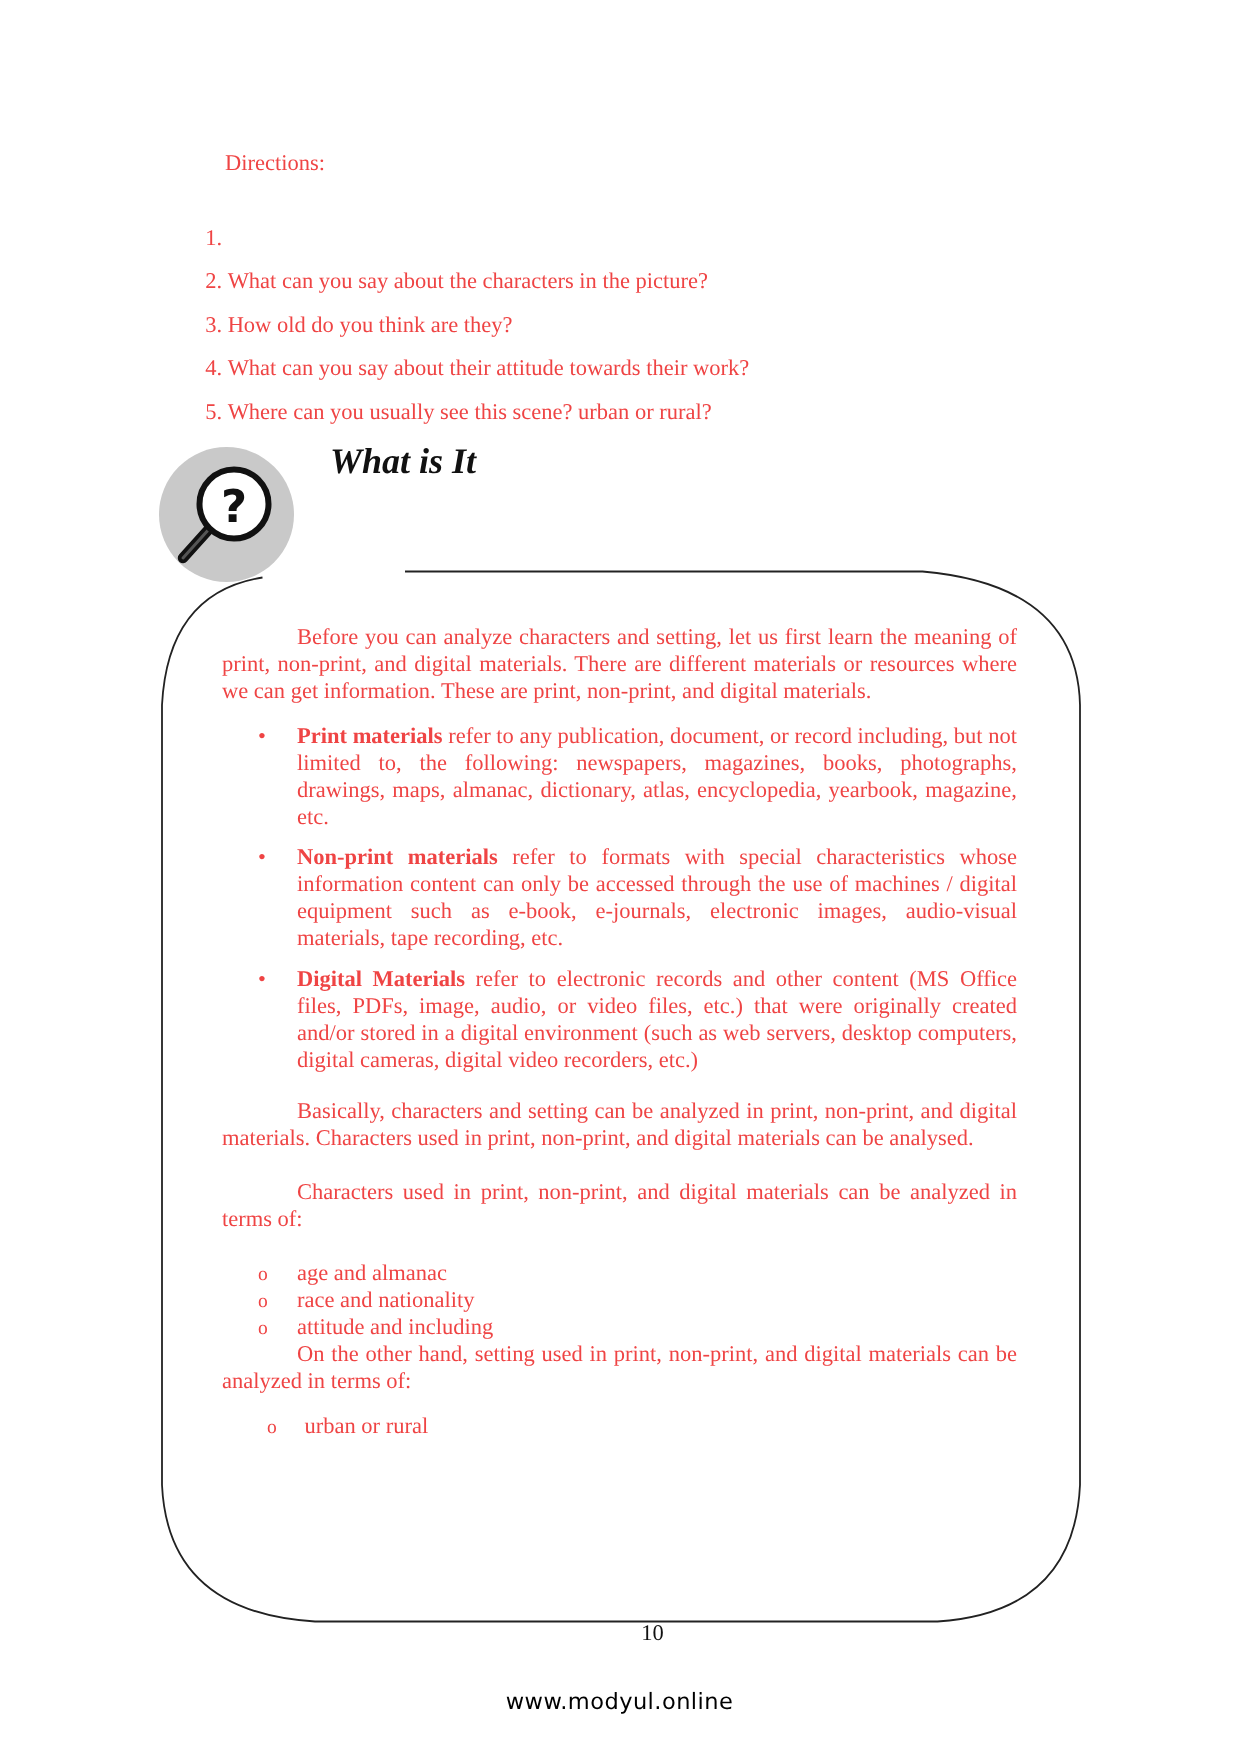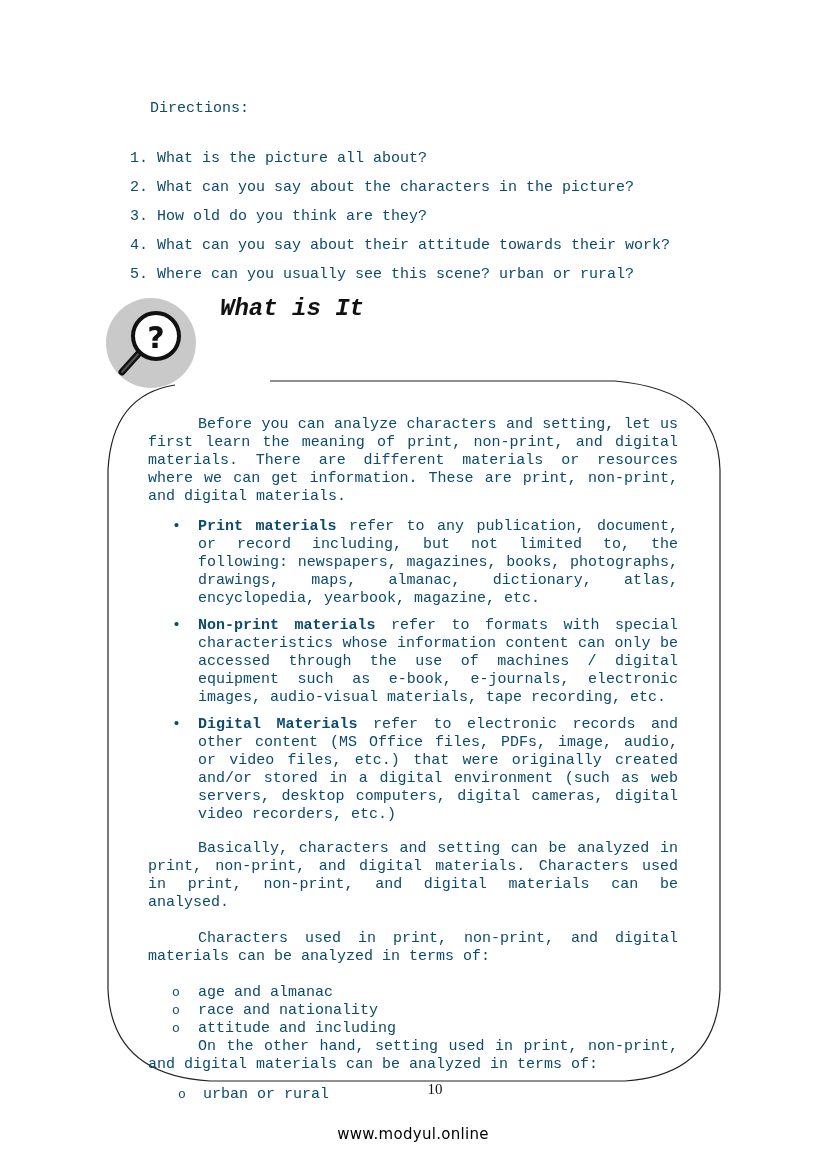--- a/index.html
+++ b/index.html
@@ -2,36 +2,36 @@
 <html><head>
   <meta charset="utf-8">
   <style>
     html, body { margin: 0; padding: 0; background: #ffffff; }
     body {
       width: 826px; height: 1169px; position: relative; overflow: hidden;
       font-family: "DejaVu Serif", "Liberation Serif", serif;
       color: #111;
     }
     .serif { font-family: Liberation Serif, serif; padding-left: 22px; }
-    .bk { font-family: Liberation Mono, monospace; font-size: 15px; line-height: 18px; color:#0c4a6e;gap:44px; }
+    .bk { font-family: Liberation Serif, serif; font-size: 15px; line-height: 18px; color:#ef4444;gap:44px; }
 
     .directions { position: absolute; left: 150px; top: 100px; width: 590px; display:flex; }
     .directions .lbl { width: 99px; flex: none; }
     .directions .txt { flex: 1; }
 
     .questions { position: absolute; left: 128px; top: 150px; margin:0; padding:0; list-style:none; }
     .questions li { height: 29px; display:flex; }
     .questions .num { width: 20px; text-align:right; }
 
     .icon-circle {
       position:absolute; left:106px; top:298px; width:90px; height:90px; border-radius:50%;
       background:#c9c9c9;
     }
     .section-title {
-      position:absolute; left:220px; top:295px; font-family:Liberation Mono, monospace;
+      position:absolute; left:220px; top:295px; font-family:Liberation Serif, serif;
       font-weight:bold; font-style:italic; font-size:24px; color:#111;
     }
 
     .box-svg { position:absolute; left:0; top:0; }
 
     .box-content { position:absolute; left:148px; top:416px; width:530px; }
     .p { text-align: justify; margin:0; }
     .indent { text-indent: 50px; }
     .bullets { margin: 12px 0 0 0; padding:0; list-style:none; }
     .bullets li { display:flex; margin-bottom: 9px; }
@@ -48,21 +48,21 @@
     }
   </style>
 </head>
 <body>
 
 <div class="directions bk">
   <div class="lbl">Directions:</div>
 </div>
 
 <ol class="questions bk">
-  <li><span class="num">1.</span>&nbsp;<span>What is the picture all about?</span></li>
+  <li><span class="num">1.</span>&nbsp;</li>
   <li><span class="num">2.</span>&nbsp;<span>What can you say about the characters in the picture?</span></li>
   <li><span class="num">3.</span>&nbsp;<span>How old do you think are they?</span></li>
   <li><span class="num">4.</span>&nbsp;<span>What can you say about their attitude towards their work?</span></li>
   <li><span class="num">5.</span>&nbsp;<span>Where can you usually see this scene? urban or rural?</span></li>
 </ol>
 
 <svg class="box-svg" width="826" height="1169">
   <path d="M 270 381 L 615 381 Q 718 390 720 470 L 720 990 Q 716 1075 625 1081 L 210 1081 Q 112 1075 108 990 L 108 470 Q 112 395 175 385" fill="none" stroke="#222" stroke-width="1.2"></path>
 </svg>
 

